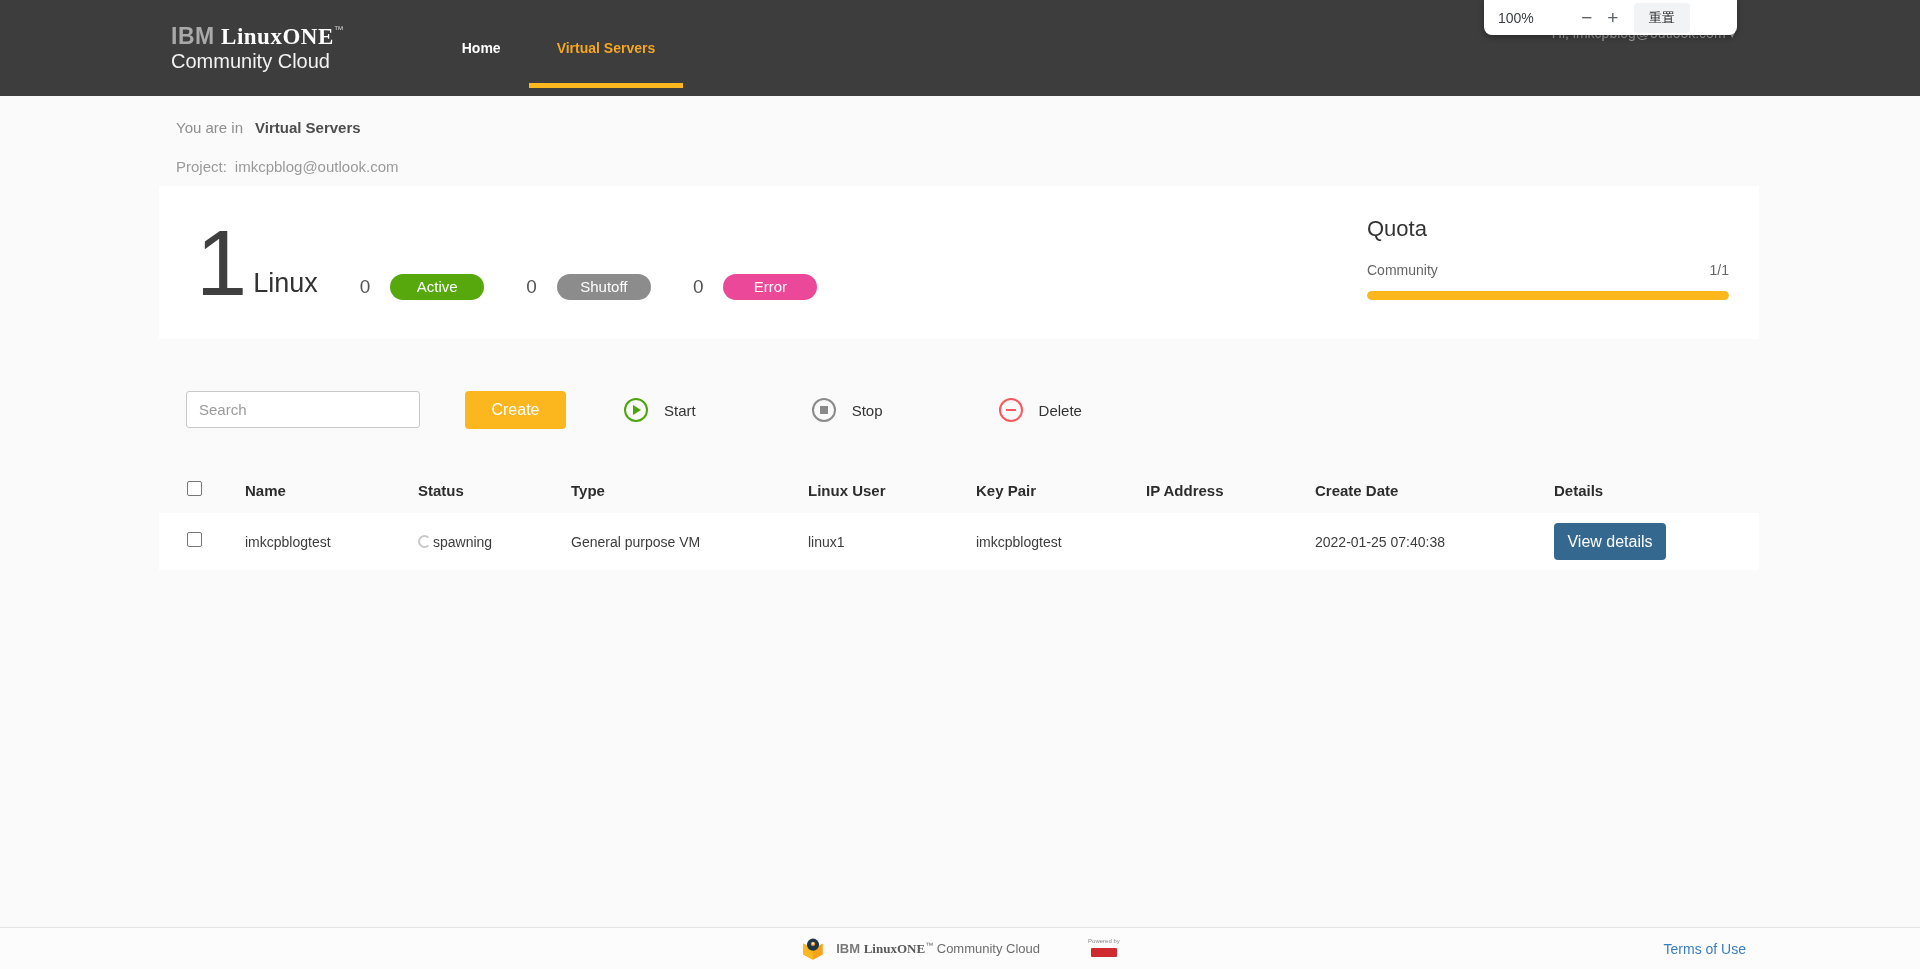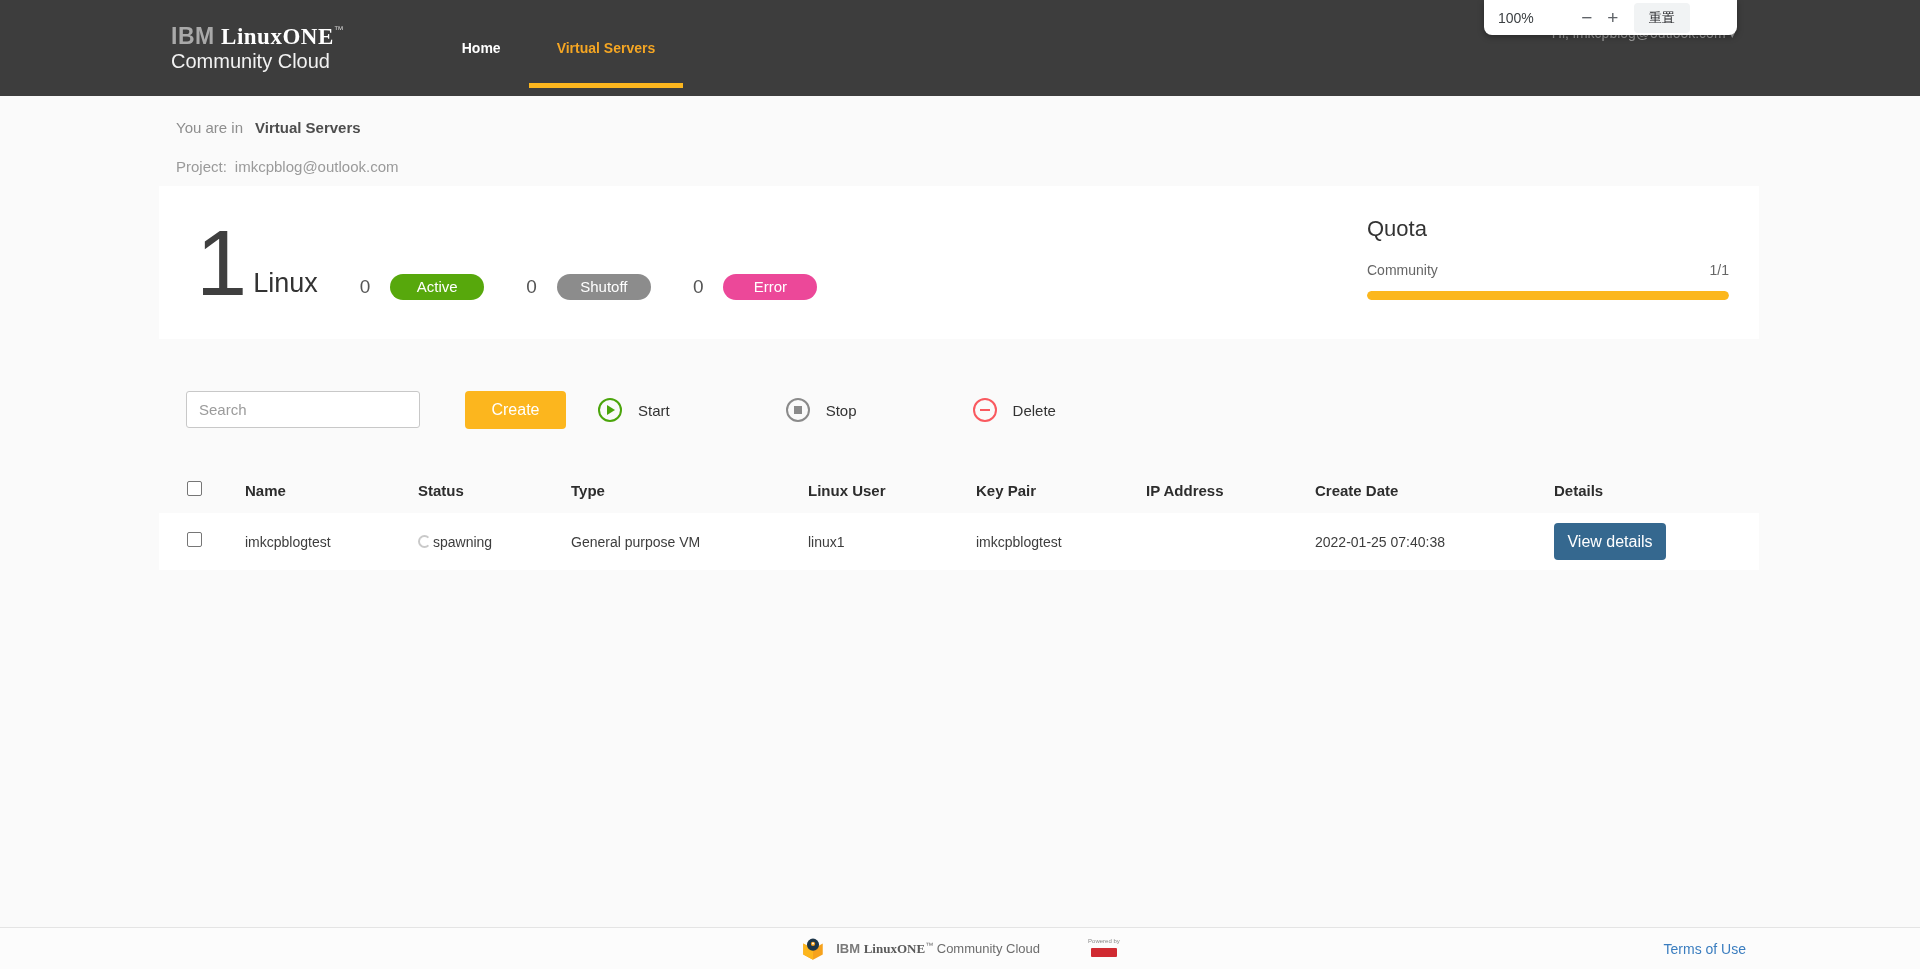--- a/index.html
+++ b/index.html
@@ -97,21 +97,21 @@
     font-family: "Liberation Sans", sans-serif;
   }
   .search-input::placeholder { color: #9b9b9b; }
   .create-btn {
     margin-left: 45px; width: 101px; height: 38px;
     background: #fcb61e; border: none; border-radius: 4px;
     color: #fff; font-size: 16px; cursor: pointer;
     font-family: "Liberation Sans", sans-serif;
   }
   .action-item { display: flex; align-items: center; cursor: pointer; }
-  .action-start { margin-left: 32px; }
+  .action-start { margin-left: 58px; }
   .action-stop { margin-left: 116px; }
   .action-delete { margin-left: 116px; }
   .action-circle {
     width: 24px; height: 24px; border-radius: 50%;
     display: flex; align-items: center; justify-content: center;
   }
   .circle-start { border: 2px solid #4ba50b; }
   .circle-stop { border: 2px solid #8a8a8a; }
   .circle-delete { border: 2px solid #f9595f; }
   .play-tri {

